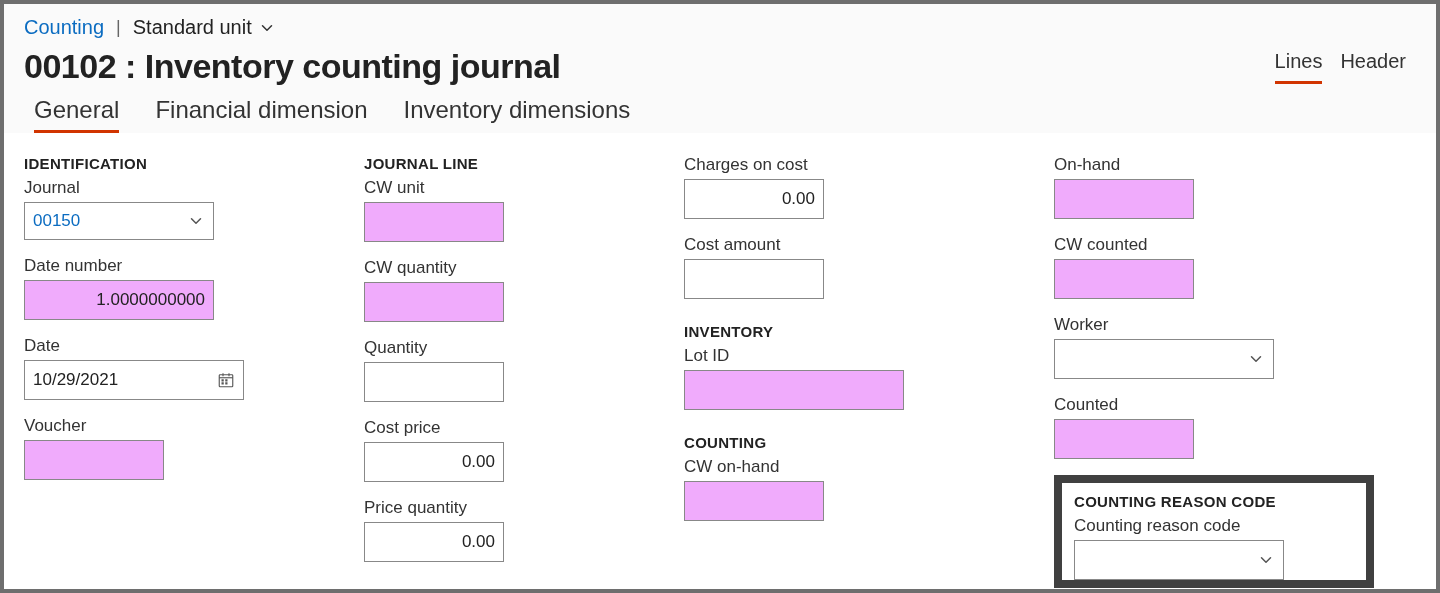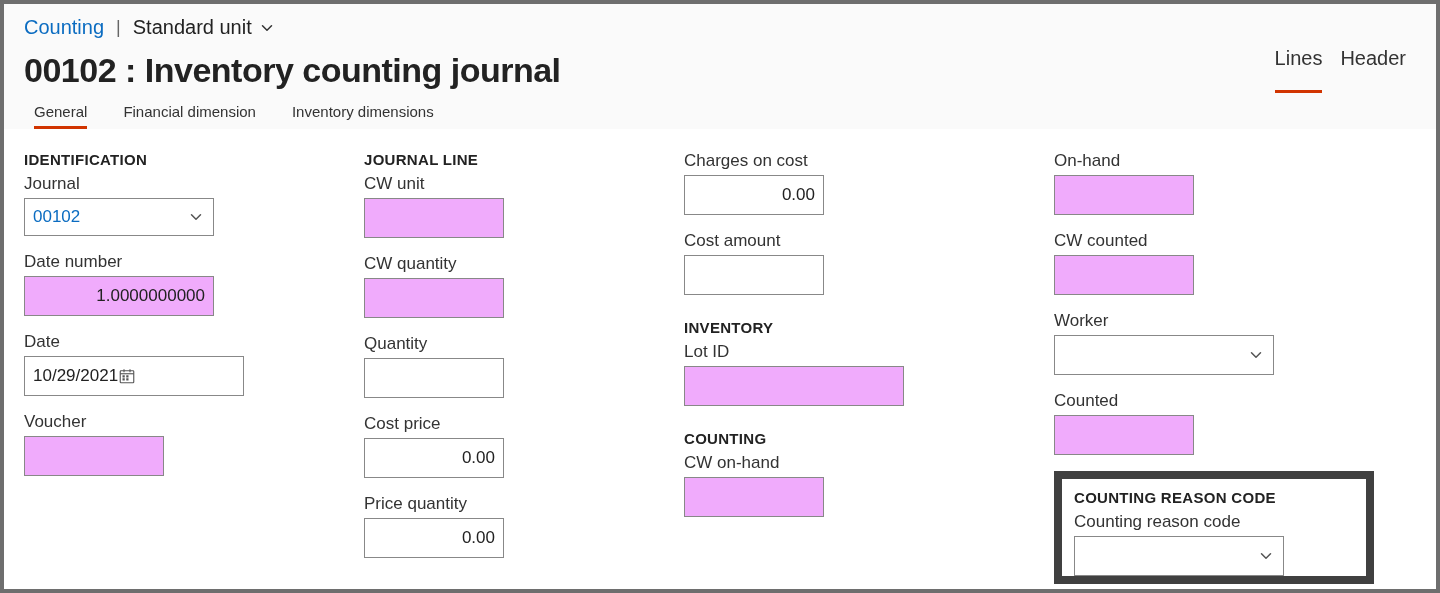--- a/index.html
+++ b/index.html
@@ -41,26 +41,26 @@
     font-size: 34px;
     font-weight: 600;
     letter-spacing: -0.5px;
   }
   .lines-header {
     display: flex;
     gap: 18px;
     font-size: 20px;
     padding-right: 10px;
   }
-  .lh-tab { padding-bottom: 20px; color: #333; }
+  .lh-tab { padding-bottom: 8px; color: #333; }
   .lh-tab.active { border-bottom: 3px solid #d13400; font-weight: 400; }
   .subtabs {
     display: flex;
     gap: 36px;
-    font-size: 15px;
+    font-size: 24px;
     margin-top: 10px;
     padding: 0 0 0 10px;
   }
   .subtab { padding-bottom: 6px; color: #333; }
   .subtab.active { border-bottom: 3px solid #d13400; font-weight: 400; }
   .content {
     display: flex;
     padding: 22px 20px 20px 20px;
     gap: 40px;
     background: #fff;
@@ -102,20 +102,21 @@
     display: flex;
     align-items: center;
     justify-content: space-between;
     position: relative;
   }
   .combo .val { flex: 1; }
   .combo .val.link { color: #0b6cc1; }
   .date-input {
     display: flex;
     align-items: center;
+    justify-content: space-between;
   }
   .cal-icon {
     width: 18px; height: 18px; display: inline-block;
   }
   .chev {
     width: 18px; height: 18px; display: inline-block;
   }
   .w-sm  { width: 140px; }
   .w-md  { width: 190px; }
   .w-md2 { width: 220px; }
@@ -160,21 +161,21 @@
   </div>
 
   <div class="content">
 
     <div class="col col1">
       <div class="section-head">IDENTIFICATION</div>
 
       <div class="field-group">
         <div class="field-label">Journal</div>
         <div class="combo w-md" style="height:38px">
-          <span class="val link">00102</span>
+          <span class="val link">00150</span>
           <span class="chev">
             <svg viewBox="0 0 24 24" width="18" height="18">
                 <path d="M6 9l6 6 6-6" stroke="#555" stroke-width="2" fill="none" stroke-linecap="round" stroke-linejoin="round"></path>
               </svg>
           </span>
         </div>
       </div>
 
       <div class="field-group">
         <div class="field-label">Date number</div>

